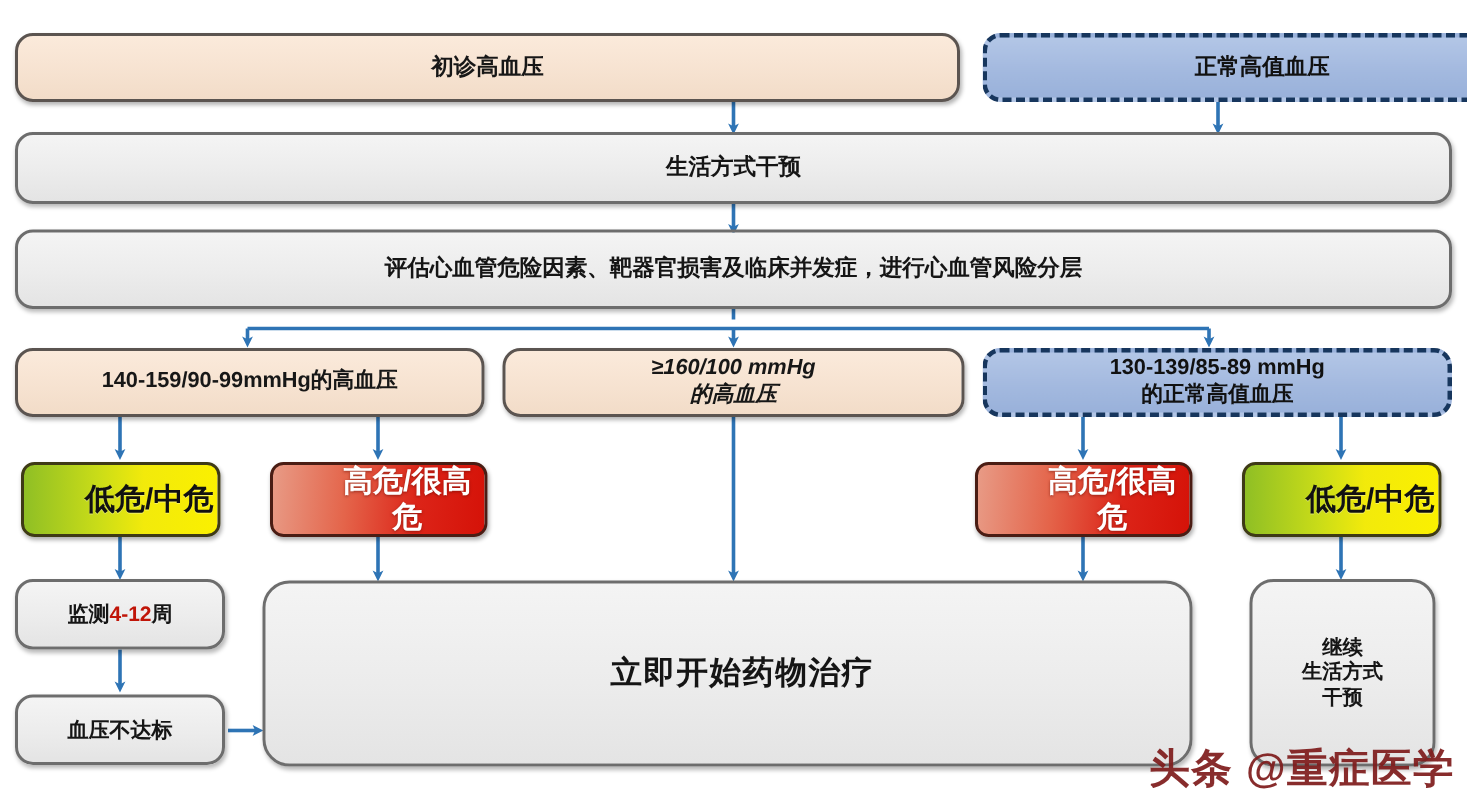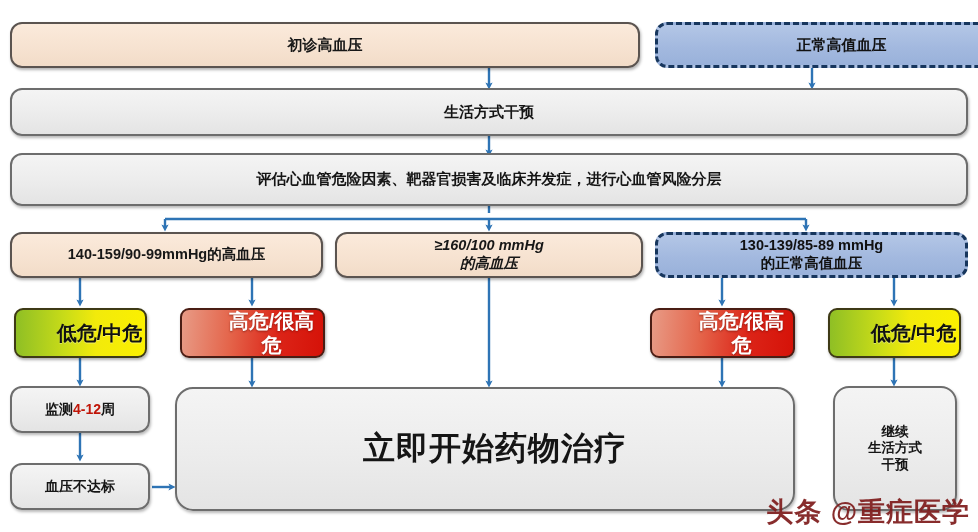--- a/index.html
+++ b/index.html
@@ -77,21 +77,21 @@
   .high-risk {
     background: linear-gradient(95deg, #e89b86 0%, #e4644a 35%, #dc2418 68%, #d51208 100%);
     border: 2px solid #4a1d14;
     border-radius: 9px;
     color: #ffffff;
     font-weight: bold;
     text-shadow: 0 1px 2px rgba(90,10,0,0.55);
     box-shadow: 1px 2px 3px rgba(0,0,0,0.32);
   }
 
-  .big-label { font-size: 32px; letter-spacing: 1px; padding-left: 20px; }
+  .big-label { font-size: 21px; letter-spacing: 1px; padding-left: 20px; }
   .row1 { font-size: 15px; }
   .row2 { font-size: 15px; }
   .row3 { font-size: 14.5px; }
   .badge-label { font-size: 20px; padding-left: 38px; }
   .small-box { font-size: 14px; }
   .multi { font-size: 13.5px; }
 
   .mono-num { font-family: "Liberation Sans", "DejaVu Sans", sans-serif; }
   .red-num { color: #c01508; }
 

